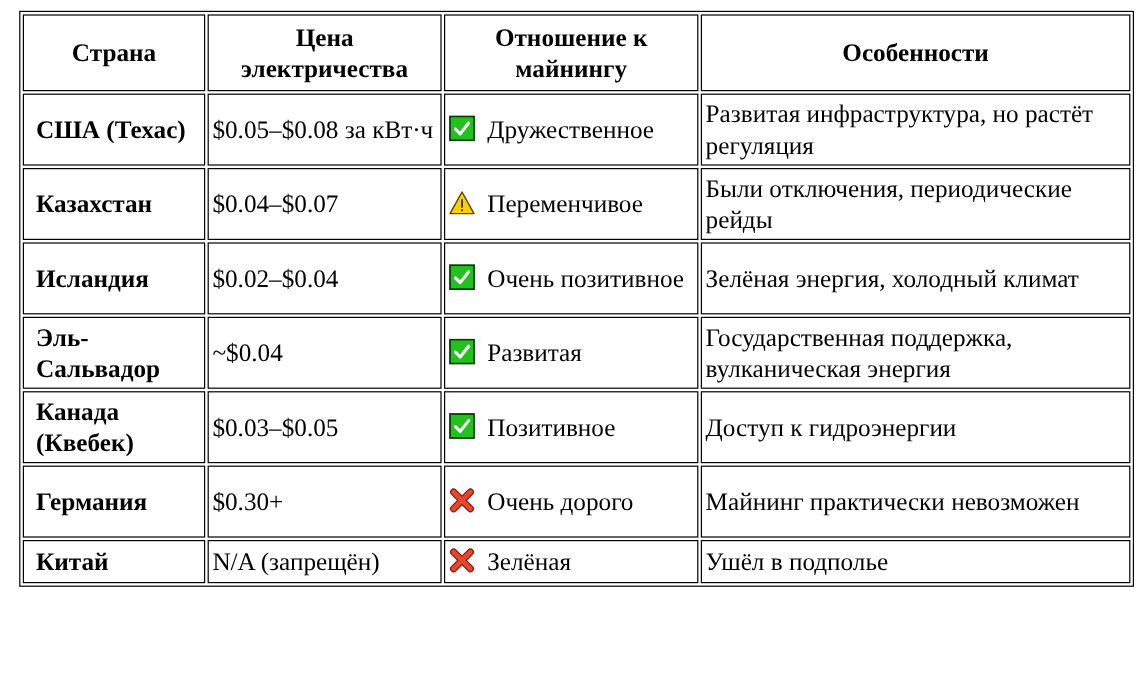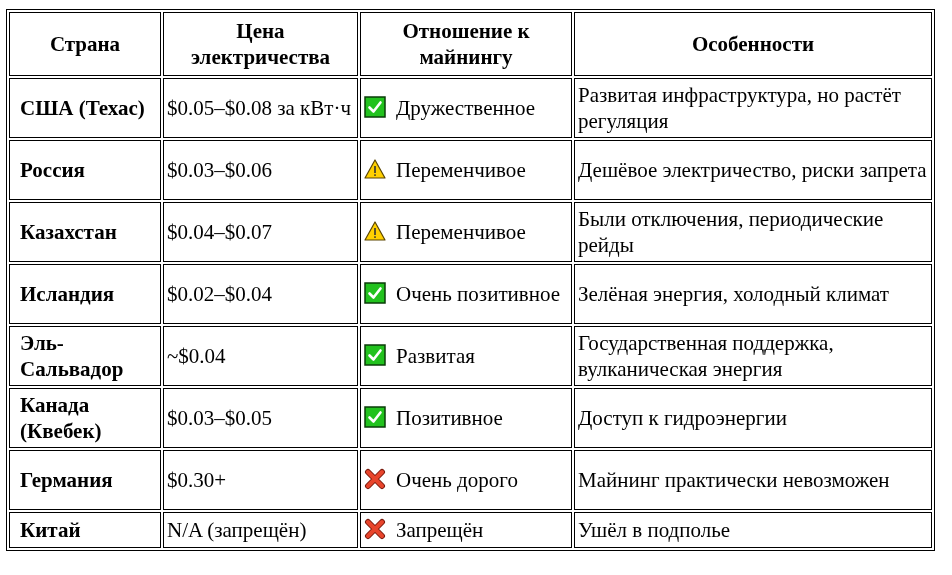--- a/index.html
+++ b/index.html
@@ -1,17 +1,17 @@
 <!DOCTYPE html>
 <html><head>
 <meta charset="utf-8">
 <style>
   html, body { margin: 0; padding: 0; background: #ffffff; }
   body { width: 952px; height: 575px; overflow: hidden; position: relative; }
-  .wrap { position: absolute; left: 6px; top: 9px; }
+  .wrap { position: absolute; left: 16px; top: 9px; }
   table {
     border: 1px solid #000;
     border-collapse: separate;
     border-spacing: 2px;
     font-family: "Liberation Serif", "DejaVu Serif", serif;
     font-size: 21px;
     color: #000;
     line-height: 26px;
   }
   th, td {
@@ -48,30 +48,20 @@
   </thead>
   <tbody id="tbody">
         <tr class="r">
     <td class="country">США (Техас)</td>
     <td>$0.05–$0.08 за кВт·ч</td>
     <td><span class="emoji"><svg viewBox="0 0 22 22">
                 <rect x="1" y="1" width="20" height="20" fill="#22c21e" stroke="#0a3d08" stroke-width="1.5"></rect>
                 <path d="M5.5 11.5 L9.5 15.5 L16.5 6.5" fill="none" stroke="#fff" stroke-width="2.6" stroke-linecap="round" stroke-linejoin="round"></path>
               </svg></span><span class="att">Дружественное</span></td>
     <td>Развитая инфраструктура, но растёт регуляция</td>
-  </tr>
-        <tr class="r">
-    <td class="country">Россия</td>
-    <td>$0.03–$0.06</td>
-    <td><span class="emoji"><svg viewBox="0 0 22 22">
-                <path d="M11 2 L21 20 L1 20 Z" fill="#ffd000" stroke="#5a4500" stroke-width="1.2" stroke-linejoin="round"></path>
-                <rect x="10.2" y="8" width="1.6" height="7" fill="#333"></rect>
-                <rect x="10.2" y="16.3" width="1.6" height="1.6" fill="#333"></rect>
-              </svg></span><span class="att">Переменчивое</span></td>
-    <td>Дешёвое электричество, риски запрета</td>
   </tr>
         <tr class="r">
     <td class="country">Казахстан</td>
     <td>$0.04–$0.07</td>
     <td><span class="emoji"><svg viewBox="0 0 22 22">
                 <path d="M11 2 L21 20 L1 20 Z" fill="#ffd000" stroke="#5a4500" stroke-width="1.2" stroke-linejoin="round"></path>
                 <rect x="10.2" y="8" width="1.6" height="7" fill="#333"></rect>
                 <rect x="10.2" y="16.3" width="1.6" height="1.6" fill="#333"></rect>
               </svg></span><span class="att">Переменчивое</span></td>
     <td>Были отключения, периодические рейды</td>
@@ -111,18 +101,18 @@
                 <path d="M4 4 L18 18 M18 4 L4 18" stroke="#e8452c" stroke-width="4" stroke-linecap="round"></path>
               </svg></span><span class="att">Очень дорого</span></td>
     <td>Майнинг практически невозможен</td>
   </tr>
         <tr class="r-last">
     <td class="country">Китай</td>
     <td>N/A (запрещён)</td>
     <td><span class="emoji"><svg viewBox="0 0 22 22">
                 <path d="M4 4 L18 18 M18 4 L4 18" stroke="#7a1a0d" stroke-width="6" stroke-linecap="round"></path>
                 <path d="M4 4 L18 18 M18 4 L4 18" stroke="#e8452c" stroke-width="4" stroke-linecap="round"></path>
-              </svg></span><span class="att">Запрещён</span></td>
+              </svg></span><span class="att">Зелёная</span></td>
     <td>Ушёл в подполье</td>
   </tr>
       </tbody>
 </table>
 </div>
 
 </body></html>

